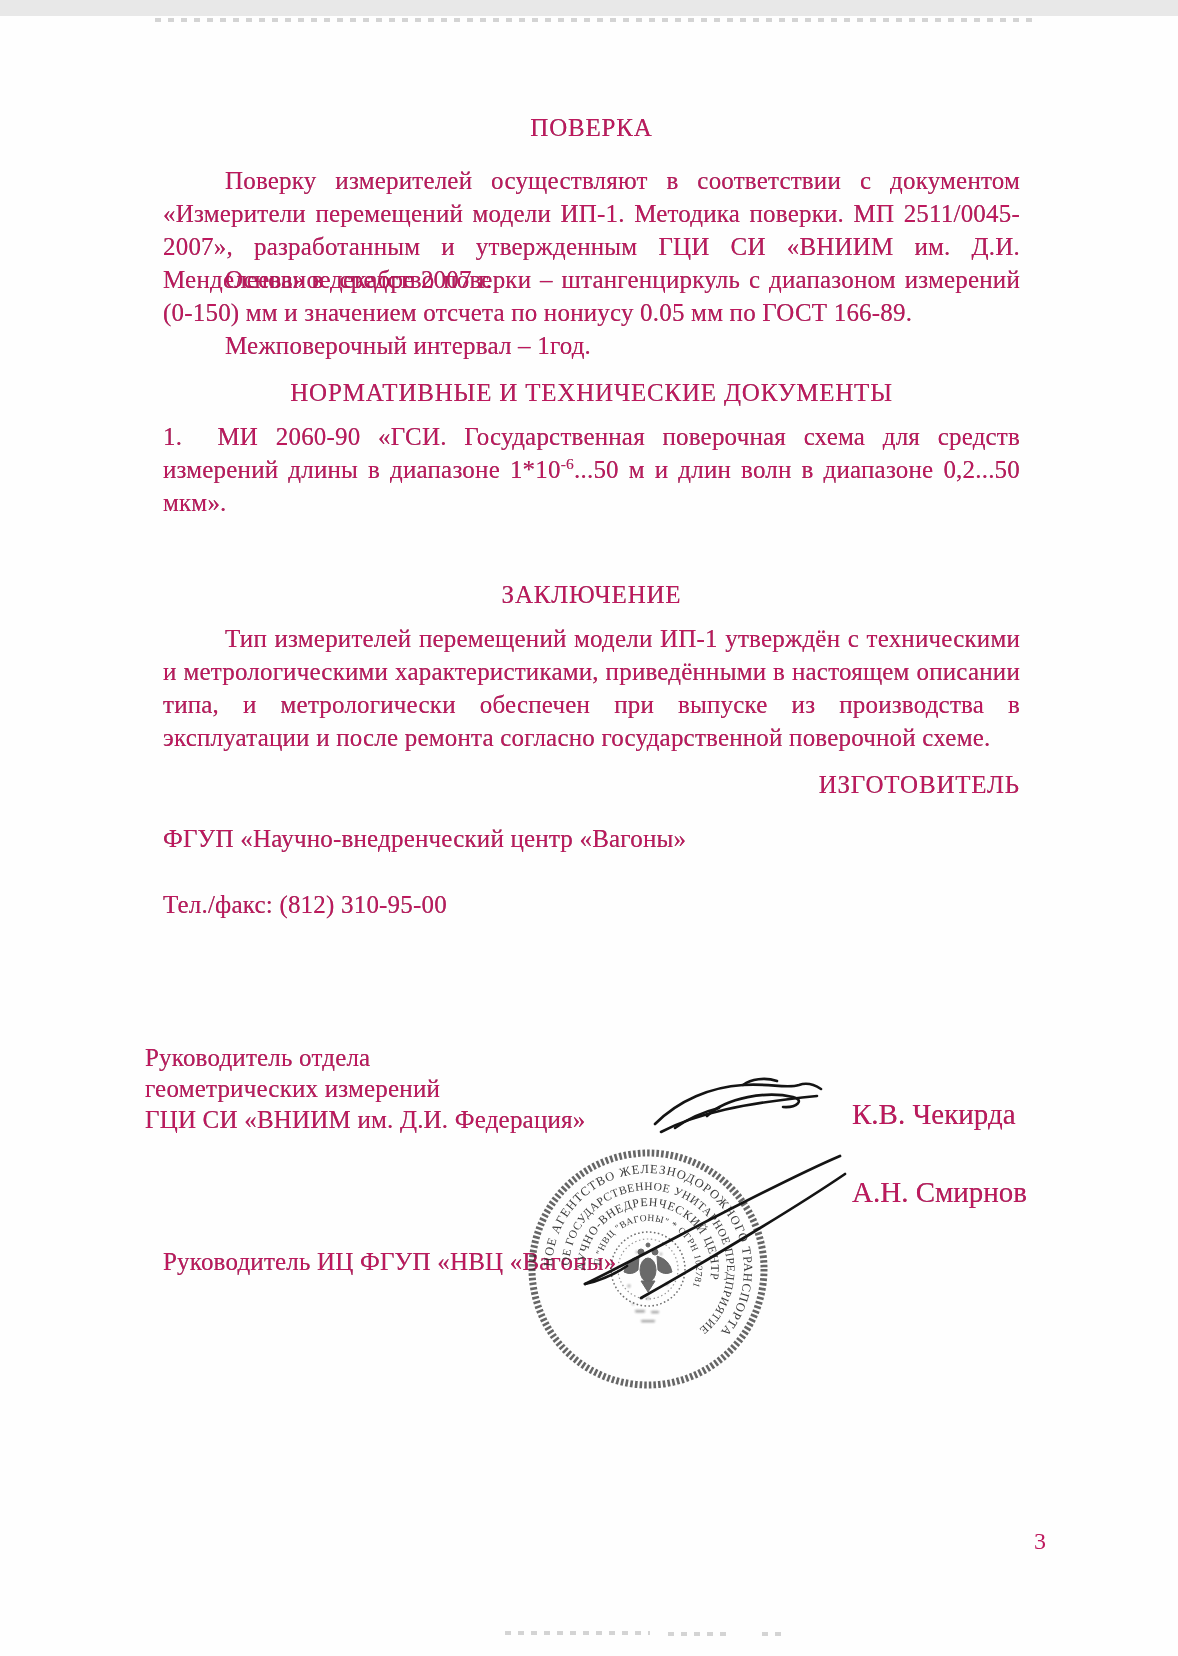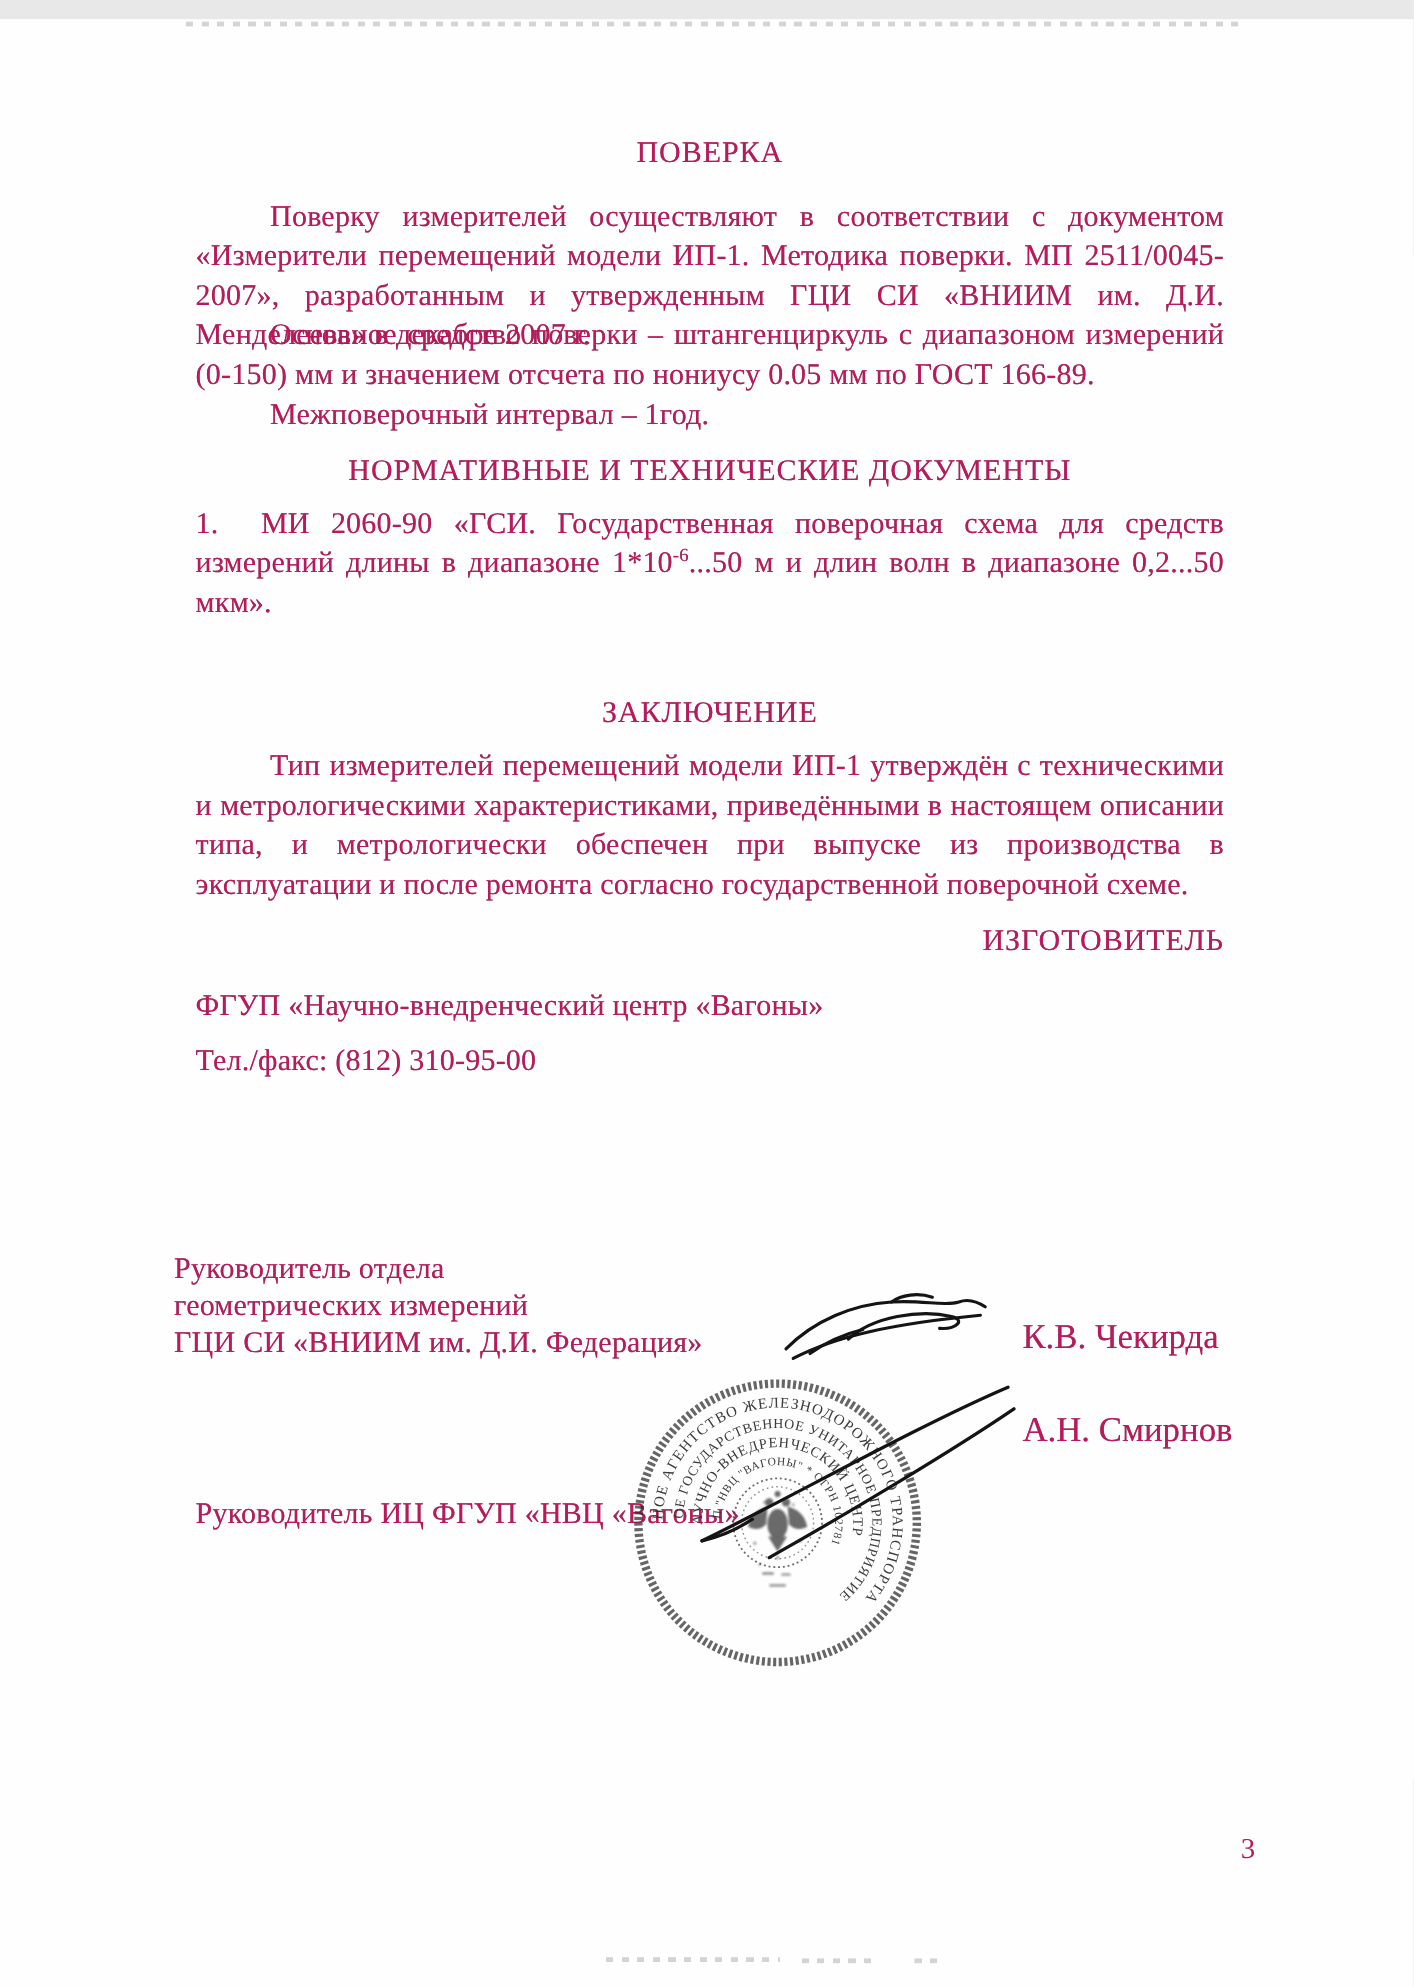--- a/index.html
+++ b/index.html
@@ -46,21 +46,21 @@
   <p class="t block indent plain" style="top:313px; margin:0;">Межповерочный интервал – 1год.</p>
 
   <div class="t hdr" style="top:360px;">НОРМАТИВНЫЕ И ТЕХНИЧЕСКИЕ ДОКУМЕНТЫ</div>
   <p class="t block" style="top:404px; margin:0;"><span>1.&nbsp;&nbsp;МИ 2060-90 «ГСИ. Государственная поверочная схема для средств измерений длины в диапазоне 1*10</span><sup>-6</sup><span>...50 м и длин волн в диапазоне 0,2...50 мкм».</span></p>
 
   <div class="t hdr" style="top:562px;">ЗАКЛЮЧЕНИЕ</div>
   <p class="t block indent" style="top:606px; margin:0;">Тип измерителей перемещений модели ИП-1 утверждён с техническими и метрологическими характеристиками, приведёнными в настоящем описании типа, и метрологически обеспечен при выпуске из производства в эксплуатации и после ремонта согласно государственной поверочной схеме.</p>
 
   <div class="t hdr" style="top:752px;text-align:right;">ИЗГОТОВИТЕЛЬ</div>
   <div class="t plain" style="left:163px; top:806px; width:900px;">ФГУП «Научно-внедренческий центр «Вагоны»</div>
-  <div class="t plain" style="left:163px; top:852px; width:900px;">Тел./факс: (812) 310-95-00</div>
+  <div class="t plain" style="left:163px; top:872px; width:900px;">Тел./факс: (812) 310-95-00</div>
 
   <div class="t plain" style="left:145px; top:1026px; width:700px; line-height:31px;font-family:Liberation Serif, serif;">
     <div>Руководитель отдела</div>
     <div>геометрических измерений</div>
     <div>ГЦИ СИ «ВНИИМ им. Д.И. Федерация»</div>
   </div>
   <div class="sig-name" style="left:852px; top:1082px;">К.В. Чекирда</div>
 
   <div class="t plain" style="left:163px; top:1229px; width:560px;">Руководитель ИЦ ФГУП «НВЦ «Вагоны»</div>
   <div class="sig-name" style="left:852px; top:1160px;">А.Н. Смирнов</div>

